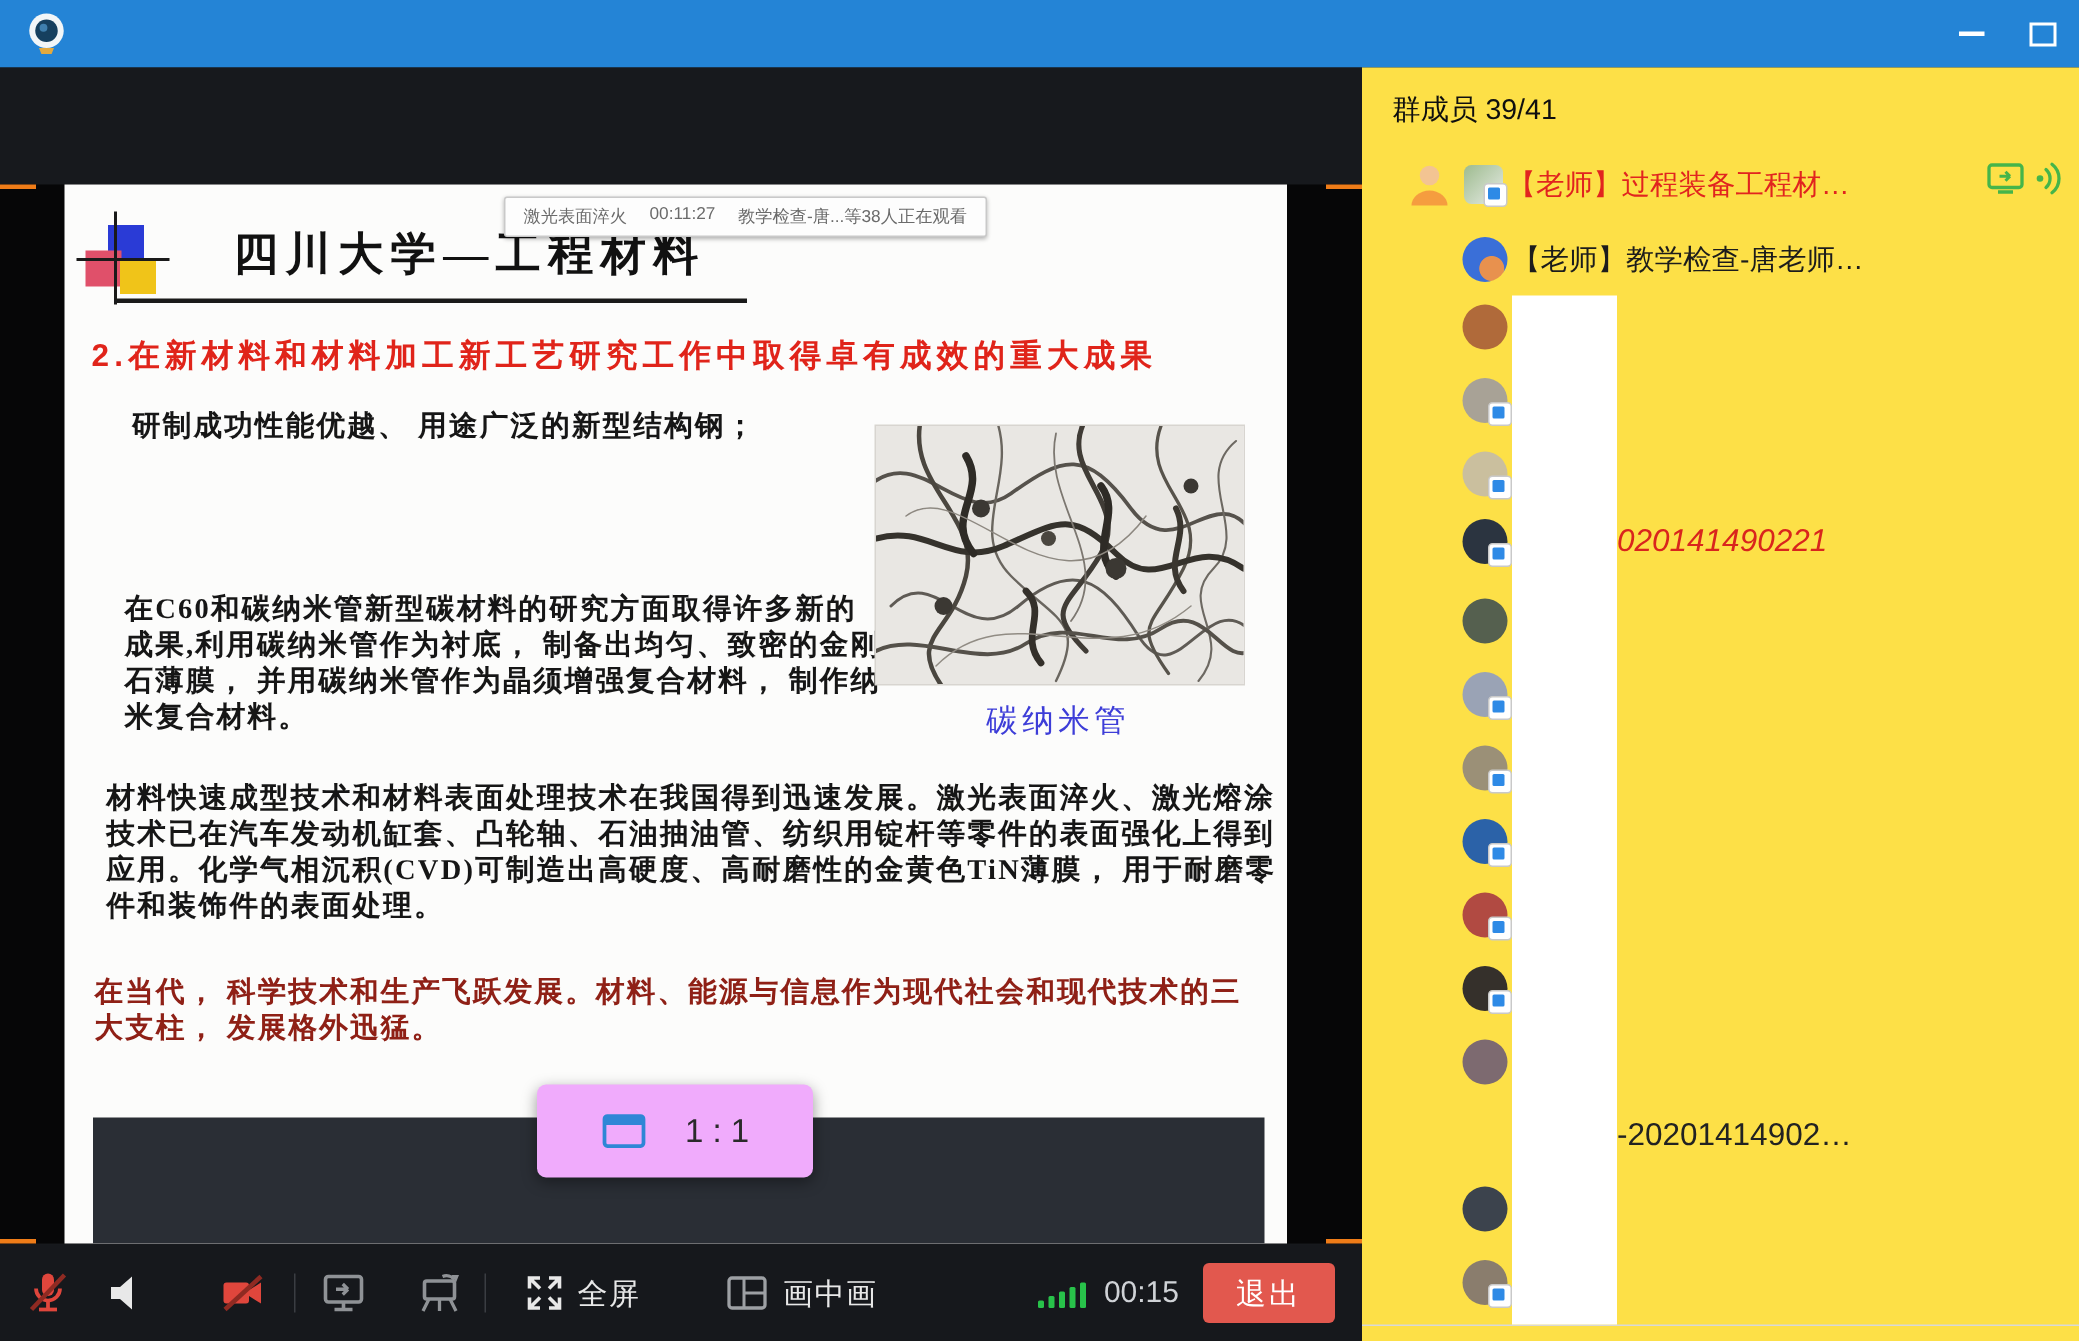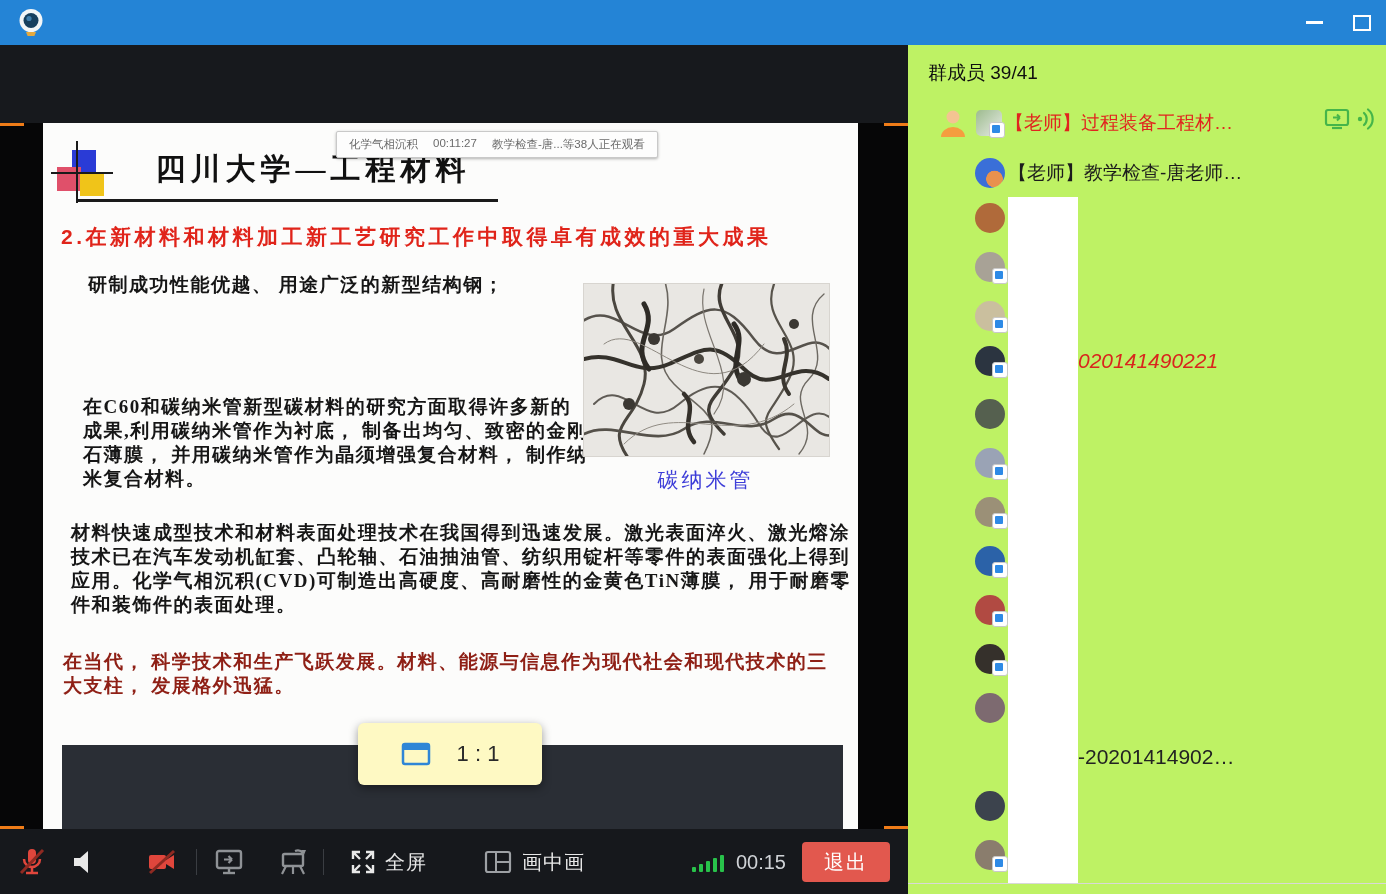--- a/index.html
+++ b/index.html
@@ -47,40 +47,40 @@
   .p2{left:43px;top:198px;width:500px;}
   .p3{left:40px;top:272px;width:505px;}
   .p4{left:28px;top:398px;width:792px;}
   .p5{left:20px;top:527px;width:780px;color:#8f2016;}
   .nano{position:absolute;left:540px;top:160px;width:245px;height:172px;border:1px solid #d8d5d0;}
   .nano-caption{position:absolute;left:540px;top:343px;width:245px;text-align:center;
       color:#3d3dd8;font-size:21px;letter-spacing:3px;font-family:"Liberation Serif",serif;}
   .bottom-band{position:absolute;left:19px;top:622px;width:781px;height:84px;background:#2a2e35;}
 
   
-  .ratio-card{position:absolute;left:358px;top:678px;width:184px;height:62px;background:#fef9c3;
+  .ratio-card{position:absolute;left:358px;top:678px;width:184px;height:62px;background:#f0abfc;
       border-radius:6px;box-shadow:0 3px 10px rgba(0,0,0,.4);display:flex;align-items:center;
       justify-content:center;gap:26px;z-index:8;}
   .ratio-text{font-size:22px;color:#2a2a2a;}
 
   
   .toolbar{position:absolute;left:0;bottom:0;width:908px;height:64px;background:#16181c;
       display:flex;align-items:center;}
   .tbi{flex:0 0 auto;display:flex;align-items:center;cursor:pointer;}
   .tdiv{width:1px;height:26px;background:#3a3d42;flex:0 0 auto;}
   .tool-label{color:#e8e8e8;font-size:20px;margin-left:9px;letter-spacing:1px;}
   .sigbars{display:flex;align-items:flex-end;gap:3px;height:20px;}
   .sigbars i{display:block;width:4px;background:#28c24a;border-radius:1px;}
   .call-time{color:#cfd2d6;font-size:20px;margin-left:12px;}
   .exit-btn{margin-left:16px;margin-right:18px;width:88px;height:40px;background:#e2584e;color:#fff;
       font-size:20px;border-radius:4px;display:flex;align-items:center;justify-content:center;
       letter-spacing:2px;cursor:pointer;}
 
   
-  .sidebar{position:absolute;left:908px;top:45px;width:478px;height:849px;background:#bef264;overflow:hidden;}
+  .sidebar{position:absolute;left:908px;top:45px;width:478px;height:849px;background:#fde047;overflow:hidden;}
   .sb-header{position:absolute;left:20px;top:15px;font-size:19px;color:#0f0f0f;}
   .m-row{position:absolute;left:0;width:478px;height:44px;display:flex;align-items:center;}
   .row-host{top:56px;} .row-teacher{top:106px;}
   .avatar{width:30px;height:30px;border-radius:50%;flex:0 0 auto;position:relative;}
   .avatar .badge{position:absolute;left:17px;top:16px;width:14px;height:14px;background:#fff;
       border:1px solid #c9c9c9;border-radius:3px;}
   .avatar .badge:after{content:"";position:absolute;left:2px;top:2px;width:8px;height:8px;
       background:#2e8ae6;border-radius:1px;}
   .m-name{font-size:19px;color:#1c1c1c;margin-left:3px;white-space:nowrap;overflow:hidden;
       text-overflow:ellipsis;max-width:250px;}
@@ -118,21 +118,21 @@
 
   <div class="stage">
 
     <div class="screen">
       <div class="tick tl"></div>
       <div class="tick tr"></div>
       <div class="tick bl"></div>
       <div class="tick br"></div>
 
       <div class="share-banner">
-        <span>化学气相沉积</span>
+        <span>激光表面淬火</span>
         <span>00:11:27</span>
         <span>教学检查-唐...等38人正在观看</span>
       </div>
 
       <div class="slide">
         <div class="logo-sq sq-blue"></div>
         <div class="logo-sq sq-red"></div>
         <div class="logo-sq sq-yellow"></div>
         <div class="logo-vline"></div>
         <div class="logo-hline"></div>

